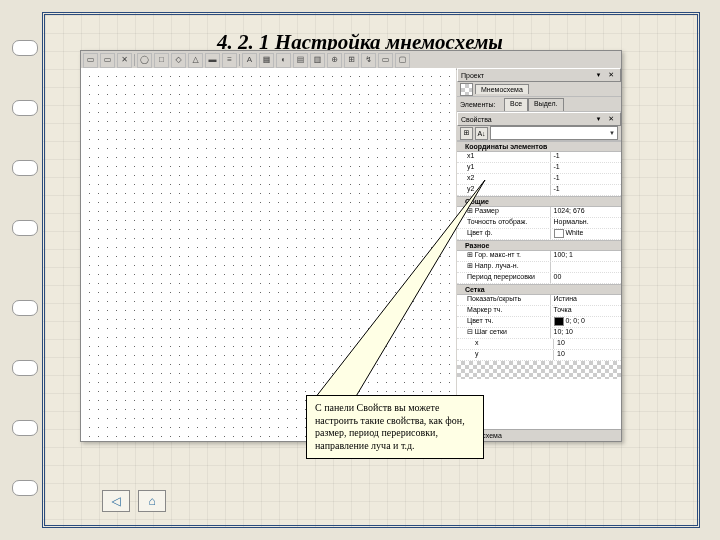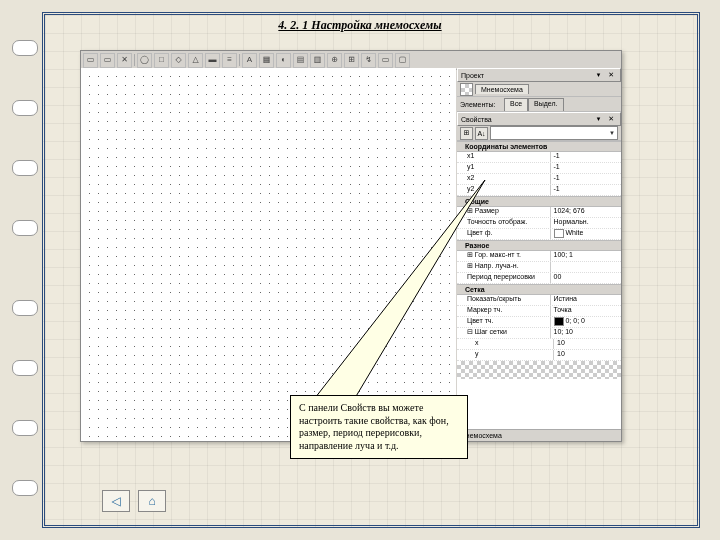--- a/index.html
+++ b/index.html
@@ -35,25 +35,25 @@
     border: 1px solid #999;
     border-radius: 7px;
   }
   h1.title {
     position: absolute;
     top: 18px;
     left: 0;
     right: 0;
     text-align: center;
     font-family: "Times New Roman", serif;
-    font-size: 12px;
+    font-size: 21px;
     font-style: italic;
     font-weight: bold;
     text-decoration: underline;
-    margin: 0;
+    margin: 12px;
     color: #000;
   }
   .screenshot {
     position: absolute;
     top: 50px;
     left: 80px;
     width: 540px;
     height: 390px;
     background: #d6d3ce;
     border: 1px solid #888;
@@ -373,20 +373,20 @@
 
     <div class="status-strip">
       <span>Мнемосхема</span>
     </div>
   </div>
 </div>
 
 <svg class="callout-leader" style="position:absolute;top:50px;left:80px" width="540" height="400">
   <polygon points="405,130 235,348 275,348"></polygon>
 </svg>
-<div class="callout-box" style="top:395px;left:290px">С панели Свойств вы можете настроить такие свойства, как фон, размер, период перерисовки, направление луча и т.д.</div>
+<div class="callout-box" style="top:395px;left:306px">С панели Свойств вы можете настроить такие свойства, как фон, размер, период перерисовки, направление луча и т.д.</div>
 
 <div class="nav-btn" style="bottom:28px;left:102px">
   <span>◁</span>
 </div>
 <div class="nav-btn" style="bottom:28px;left:138px">
   <span>⌂</span>
 </div>
 
 </body></html>

